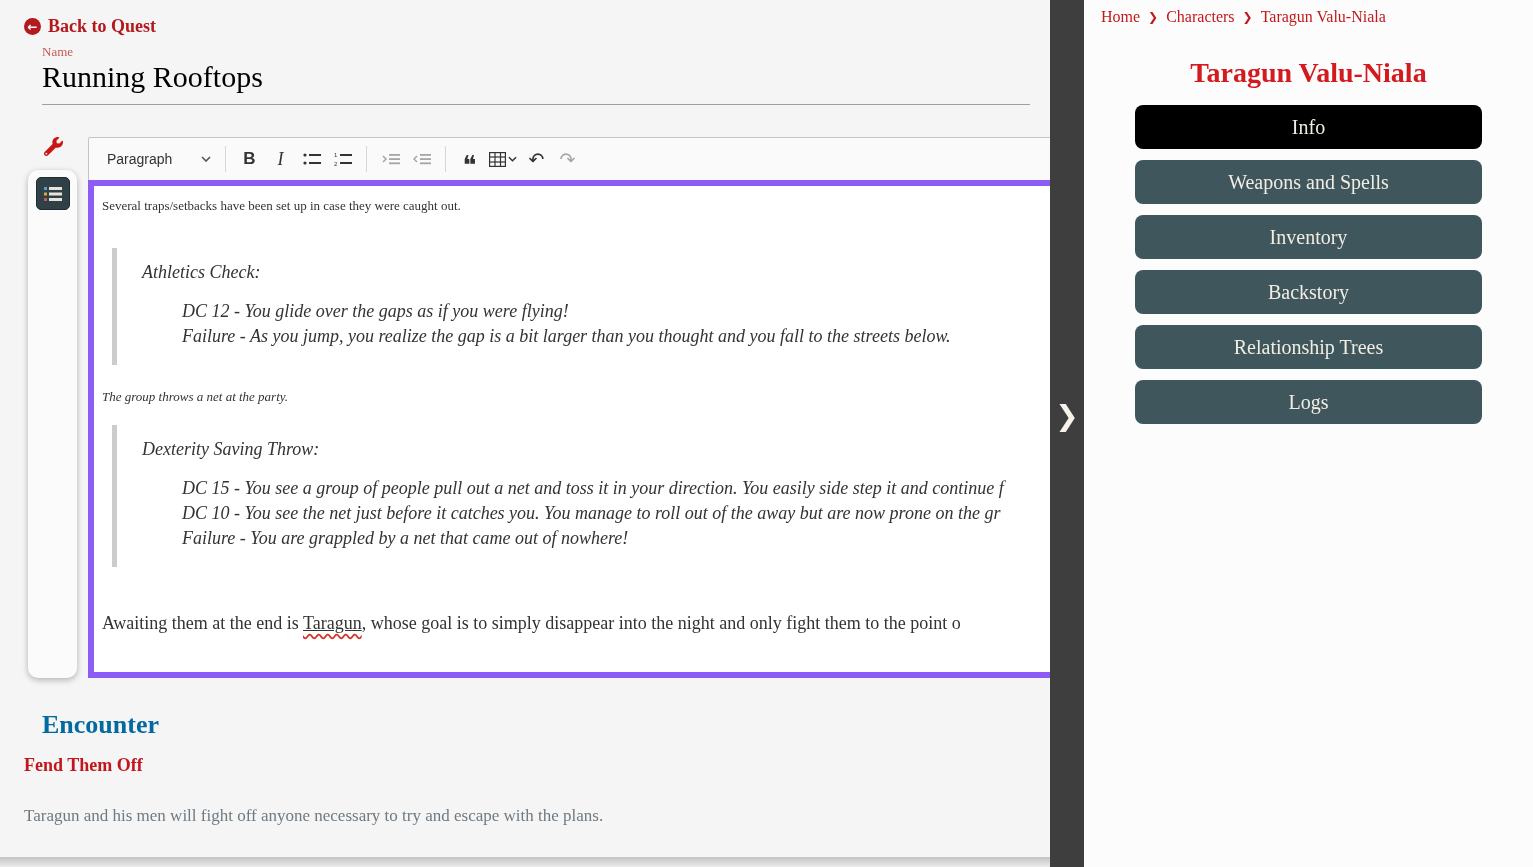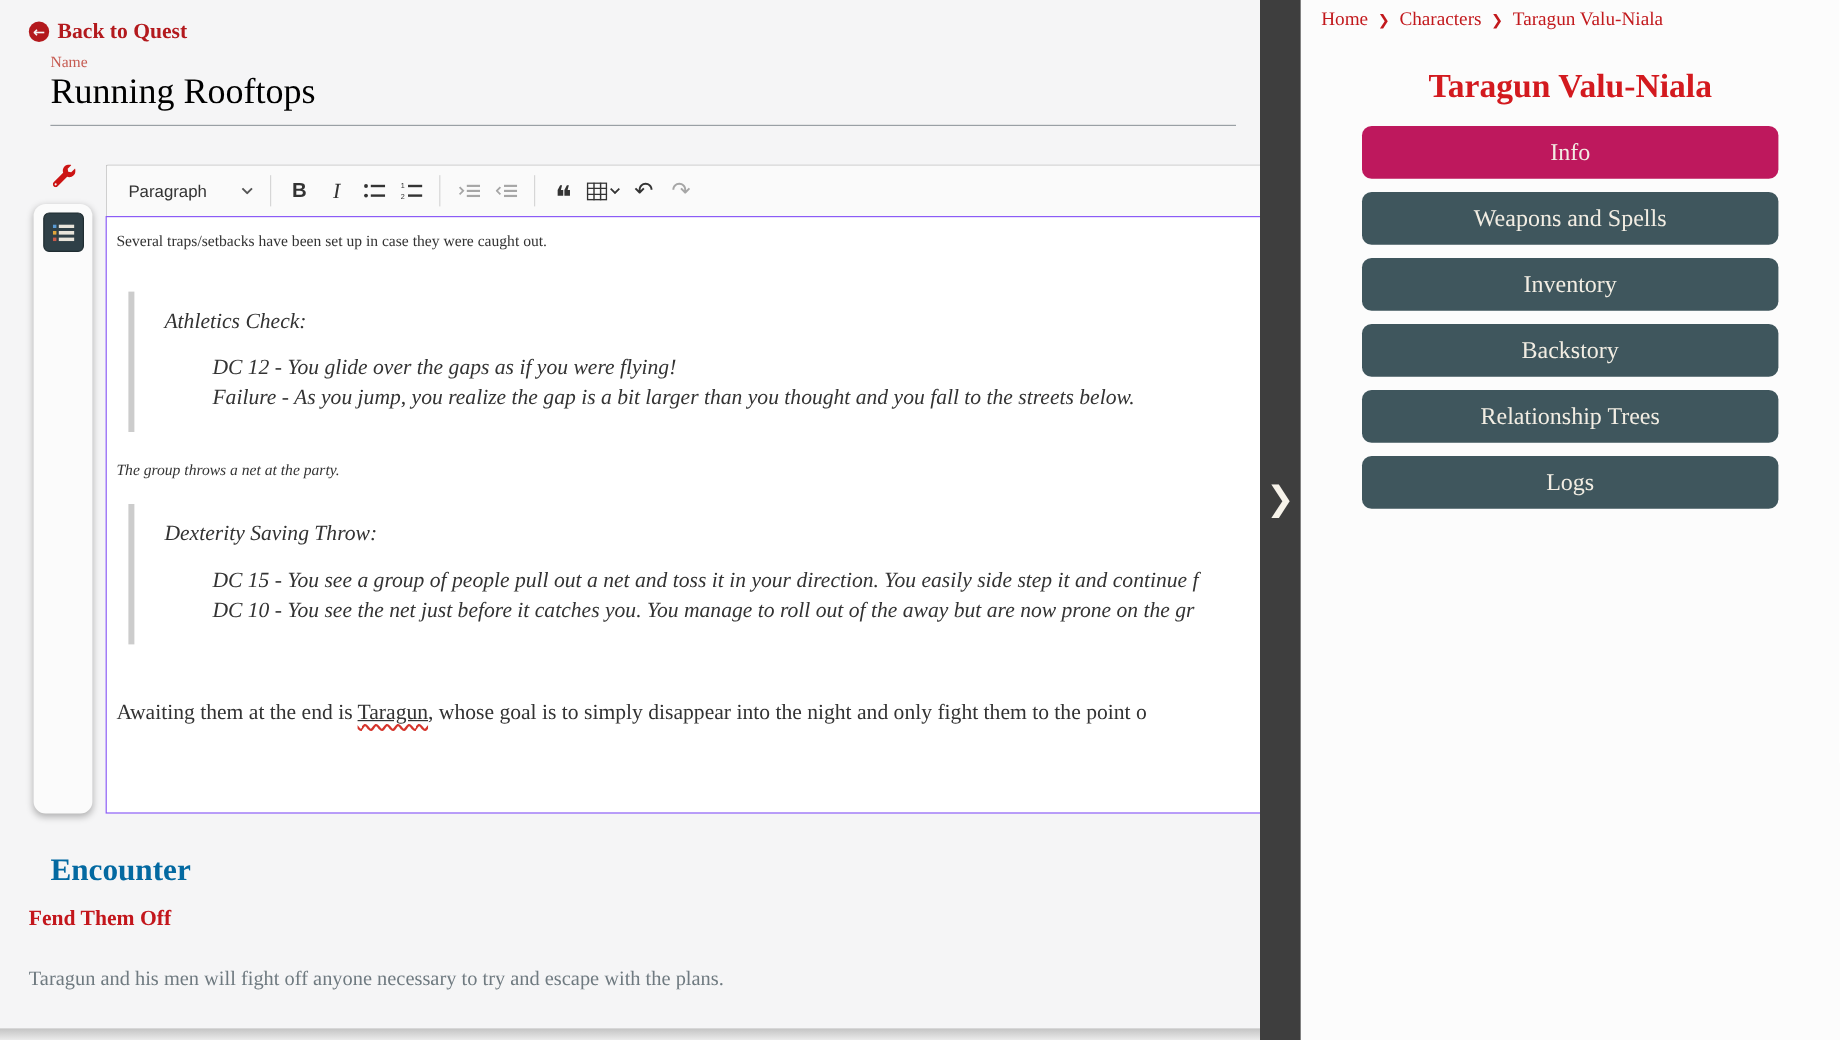--- a/index.html
+++ b/index.html
@@ -37,21 +37,21 @@
   .ck-sep { width:1px; height:26px; background:#d6d6d6; margin:0 8px; }
   .ck-btn { width:31px; height:30px; display:flex; align-items:center; justify-content:center;
             border-radius:2px; cursor:pointer; color:#333; }
   .ck-btn.disabled { color:#a6a6a6; cursor:default; }
   .ck-bold { font-family:"Liberation Sans", sans-serif; font-weight:bold; font-size:17px; }
   .ck-italic { font-family:"Liberation Serif", serif; font-style:italic; font-size:18px; }
   .ck-quote-glyph { font-size:26px; line-height:0.4; padding-top:12px; font-family:"DejaVu Serif", serif; }
   .ck-arrow { font-family:"DejaVu Sans", sans-serif; font-size:19px; }
   .ck-table-wrap { display:flex; align-items:center; gap:2px; padding:0 4px; cursor:pointer; }
 
-  .ck-content { background:#ffffff; border:1px solid #8b5cf6; height:498px; padding:12px 8px;
+  .ck-content { background:#ffffff; border:6px solid #8b5cf6; height:498px; padding:12px 8px;
                 color:#333; overflow:hidden; }
   .p-small { font-size:13px; white-space:nowrap; }
   .p-big { font-size:18px; white-space:nowrap; }
   .bq { border-left:5px solid #cccccc; margin-left:10px; padding:14px 0 16px 25px;
         font-style:italic; font-size:18px; }
   .bq-title { margin-bottom:16px; }
   .bq-lines { margin-left:40px; line-height:25px; }
   .bq-lines div { white-space:nowrap; }
   .mt1 { margin-top:34px; } .mt2 { margin-top:24px;font-style:italic; } .mt3 { margin-top:20px; } .mt4 { margin-top:46px; }
   .misspell { text-decoration:underline; }
@@ -73,21 +73,21 @@
   
   .sidebar { width:449px; flex:0 0 449px; background:#fcfcfc; position:relative; }
   .breadcrumb { padding:8px 0 0 17px; font-size:16px; color:#c2191d; display:flex; align-items:flex-start; gap:8px; }
   .crumb { cursor:pointer; }
   .crumb-sep { font-size:12px; font-weight:bold; font-family:"DejaVu Sans", sans-serif; padding-top:2px; }
   .char-title { margin-top:31px; text-align:center; font-size:28px; font-weight:bold; color:#d31a1f; }
   .nav-buttons { width:347px; margin:16px auto 0 auto; display:flex; flex-direction:column; gap:11px; }
   .nav-btn { height:44px; border-radius:8px; background:#3f565d; color:#f2ede3; border:none;
              font-family:"Liberation Serif", serif; font-size:20px; display:flex; align-items:center;
              justify-content:center; cursor:pointer; }
-  .nav-btn.active { background:#be185d; }
+  .nav-btn.active { background:#000000; }
 
   svg { display:block; }
 </style>
 </head>
 <body>
 
 <div class="app">
 
   <div class="left-pane">
 
@@ -199,20 +199,21 @@
           </div>
         </blockquote>
 
         <p class="p-small mt2">The group throws a net at the party.</p>
 
         <blockquote class="bq mt3">
           <div class="bq-title">Dexterity Saving Throw:</div>
           <div class="bq-lines">
             <div>DC 15 - You see a group of people pull out a net and toss it in your direction. You easily side step it and continue f</div>
             <div>DC 10 - You see the net just before it catches you. You manage to roll out of the away but are now prone on the gr</div>
+            <div>Failure - You are grappled by a net that came out of nowhere!</div>
           </div>
         </blockquote>
 
         <p class="p-big mt4"><span>Awaiting them at the end is </span><span class="misspell"><span class="wavy">Taragun</span></span><span>, whose goal is to simply disappear into the night and only fight them to the point o</span></p>
       </div>
     </div>
 
     <div class="encounter-heading">Encounter</div>
     <div class="encounter-name">Fend Them Off</div>
     <div class="encounter-desc">Taragun and his men will fight off anyone necessary to try and escape with the plans.</div>

